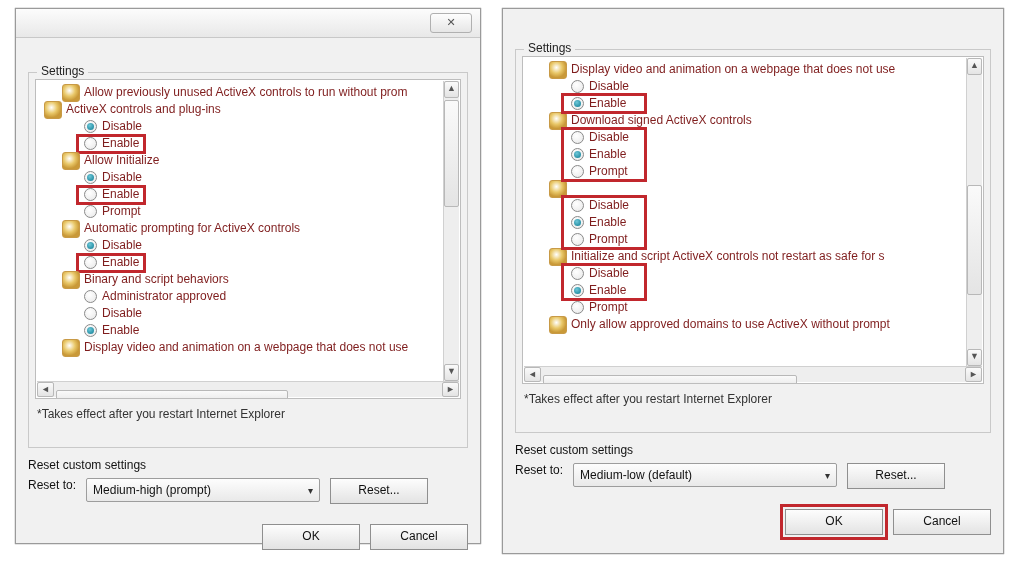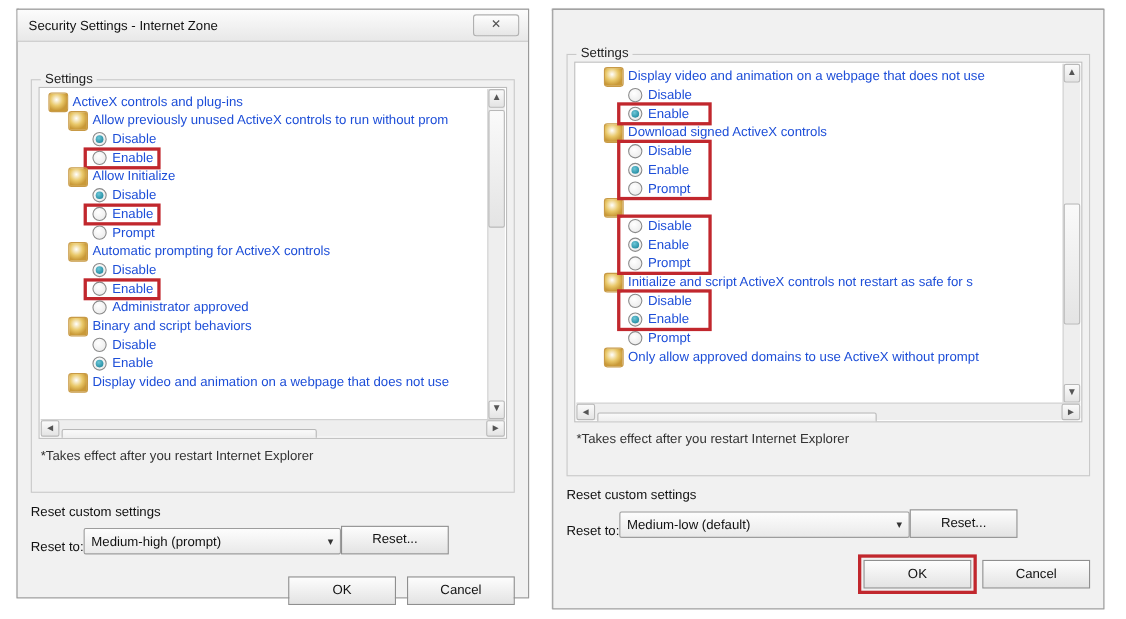--- a/index.html
+++ b/index.html
@@ -128,33 +128,33 @@
     background: radial-gradient(circle at 40% 35%, #fff, #e7e7e7);
     box-sizing:border-box;
     position:relative;
     vertical-align:middle;
   }
   .radio.selected::after {
     content:""; position:absolute; left:2px; top:2px; width:7px; height:7px;
     background: radial-gradient(circle at 40% 35%, #6ec7d8, #0d7b92);
     border-radius:50%;
   }
-  .node-text { font-size:12px; color:#1d4ed8; }
+  .node-text { font-size:12px; color:#7f1d1d; }
   .hl {
     position:absolute;
     border: 3px solid #c1272d;
     box-sizing: border-box;
     pointer-events: none;
   }
   .note-line {
     padding: 8px 2px 2px 2px;
     color:#333;
   }
   .reset-label { margin-top:10px; margin-bottom:6px; }
-  .row { display:flex; align-items:flex-end; }
+  .row { display:flex; align-items:flex-start; gap:10px; }
   .combo {
     flex:1;
     height:22px;
     border:1px solid #9d9d9d;
     background: linear-gradient(#fdfdfd,#e9e9e9);
     border-radius:2px;
     display:flex; align-items:center; justify-content:space-between;
     padding:0 6px;
     font-size:12px;
   }
@@ -175,38 +175,37 @@
   }
   .dialog.right .client { padding-top: 14px; }
 </style>
 </head>
 <body>
 
 <div class="stage">
 
   <div class="dialog left">
     <div class="titlebar">
-      <span>Security Settings - Internet Zone</span>
       <div class="close">
         <span>✕</span>
       </div>
     </div>
     <div class="client">
       <div class="groupbox" style="height:360px;">
         <div class="group-label">Settings</div>
         <div class="tree-wrap">
           <div class="tree-inner" id="left-tree">
+              <div class="node-row ind1" style="position: relative;">
+                <span class="item-icon"></span>
+                <span class="node-text">Allow previously unused ActiveX controls to run without prom</span>
+              </div>
               <div class="node-row ind0" style="position: relative;">
                 <span class="cat-icon"></span>
                 <span class="node-text">ActiveX controls and plug-ins</span>
               </div>
-              <div class="node-row ind1" style="position: relative;">
-                <span class="item-icon"></span>
-                <span class="node-text">Allow previously unused ActiveX controls to run without prom</span>
-              </div>
               <div class="node-row ind2" style="position: relative;">
                 <span class="radio selected"></span>
                 <span class="node-text">Disable</span>
               </div>
               <div class="node-row ind2" style="position: relative;">
                 <span class="radio"></span>
                 <span class="node-text">Enable</span>
               </div>
               <div class="hl" style="left: 40px; top: 54px; width: 70px; height: 20px;"></div>
               <div class="node-row ind1" style="position: relative;">
@@ -232,27 +231,27 @@
               </div>
               <div class="node-row ind2" style="position: relative;">
                 <span class="radio selected"></span>
                 <span class="node-text">Disable</span>
               </div>
               <div class="node-row ind2" style="position: relative;">
                 <span class="radio"></span>
                 <span class="node-text">Enable</span>
               </div>
               <div class="hl" style="left: 40px; top: 173px; width: 70px; height: 20px;"></div>
+              <div class="node-row ind1" style="position: relative;">
+                <span class="item-icon"></span>
+                <span class="node-text">Binary and script behaviors</span>
+              </div>
               <div class="node-row ind2" style="position: relative;">
                 <span class="radio"></span>
                 <span class="node-text">Administrator approved</span>
-              </div>
-              <div class="node-row ind1" style="position: relative;">
-                <span class="item-icon"></span>
-                <span class="node-text">Binary and script behaviors</span>
               </div>
               <div class="node-row ind2" style="position: relative;">
                 <span class="radio"></span>
                 <span class="node-text">Disable</span>
               </div>
               <div class="node-row ind2" style="position: relative;">
                 <span class="radio selected"></span>
                 <span class="node-text">Enable</span>
               </div>
               <div class="node-row ind1" style="position: relative;">

